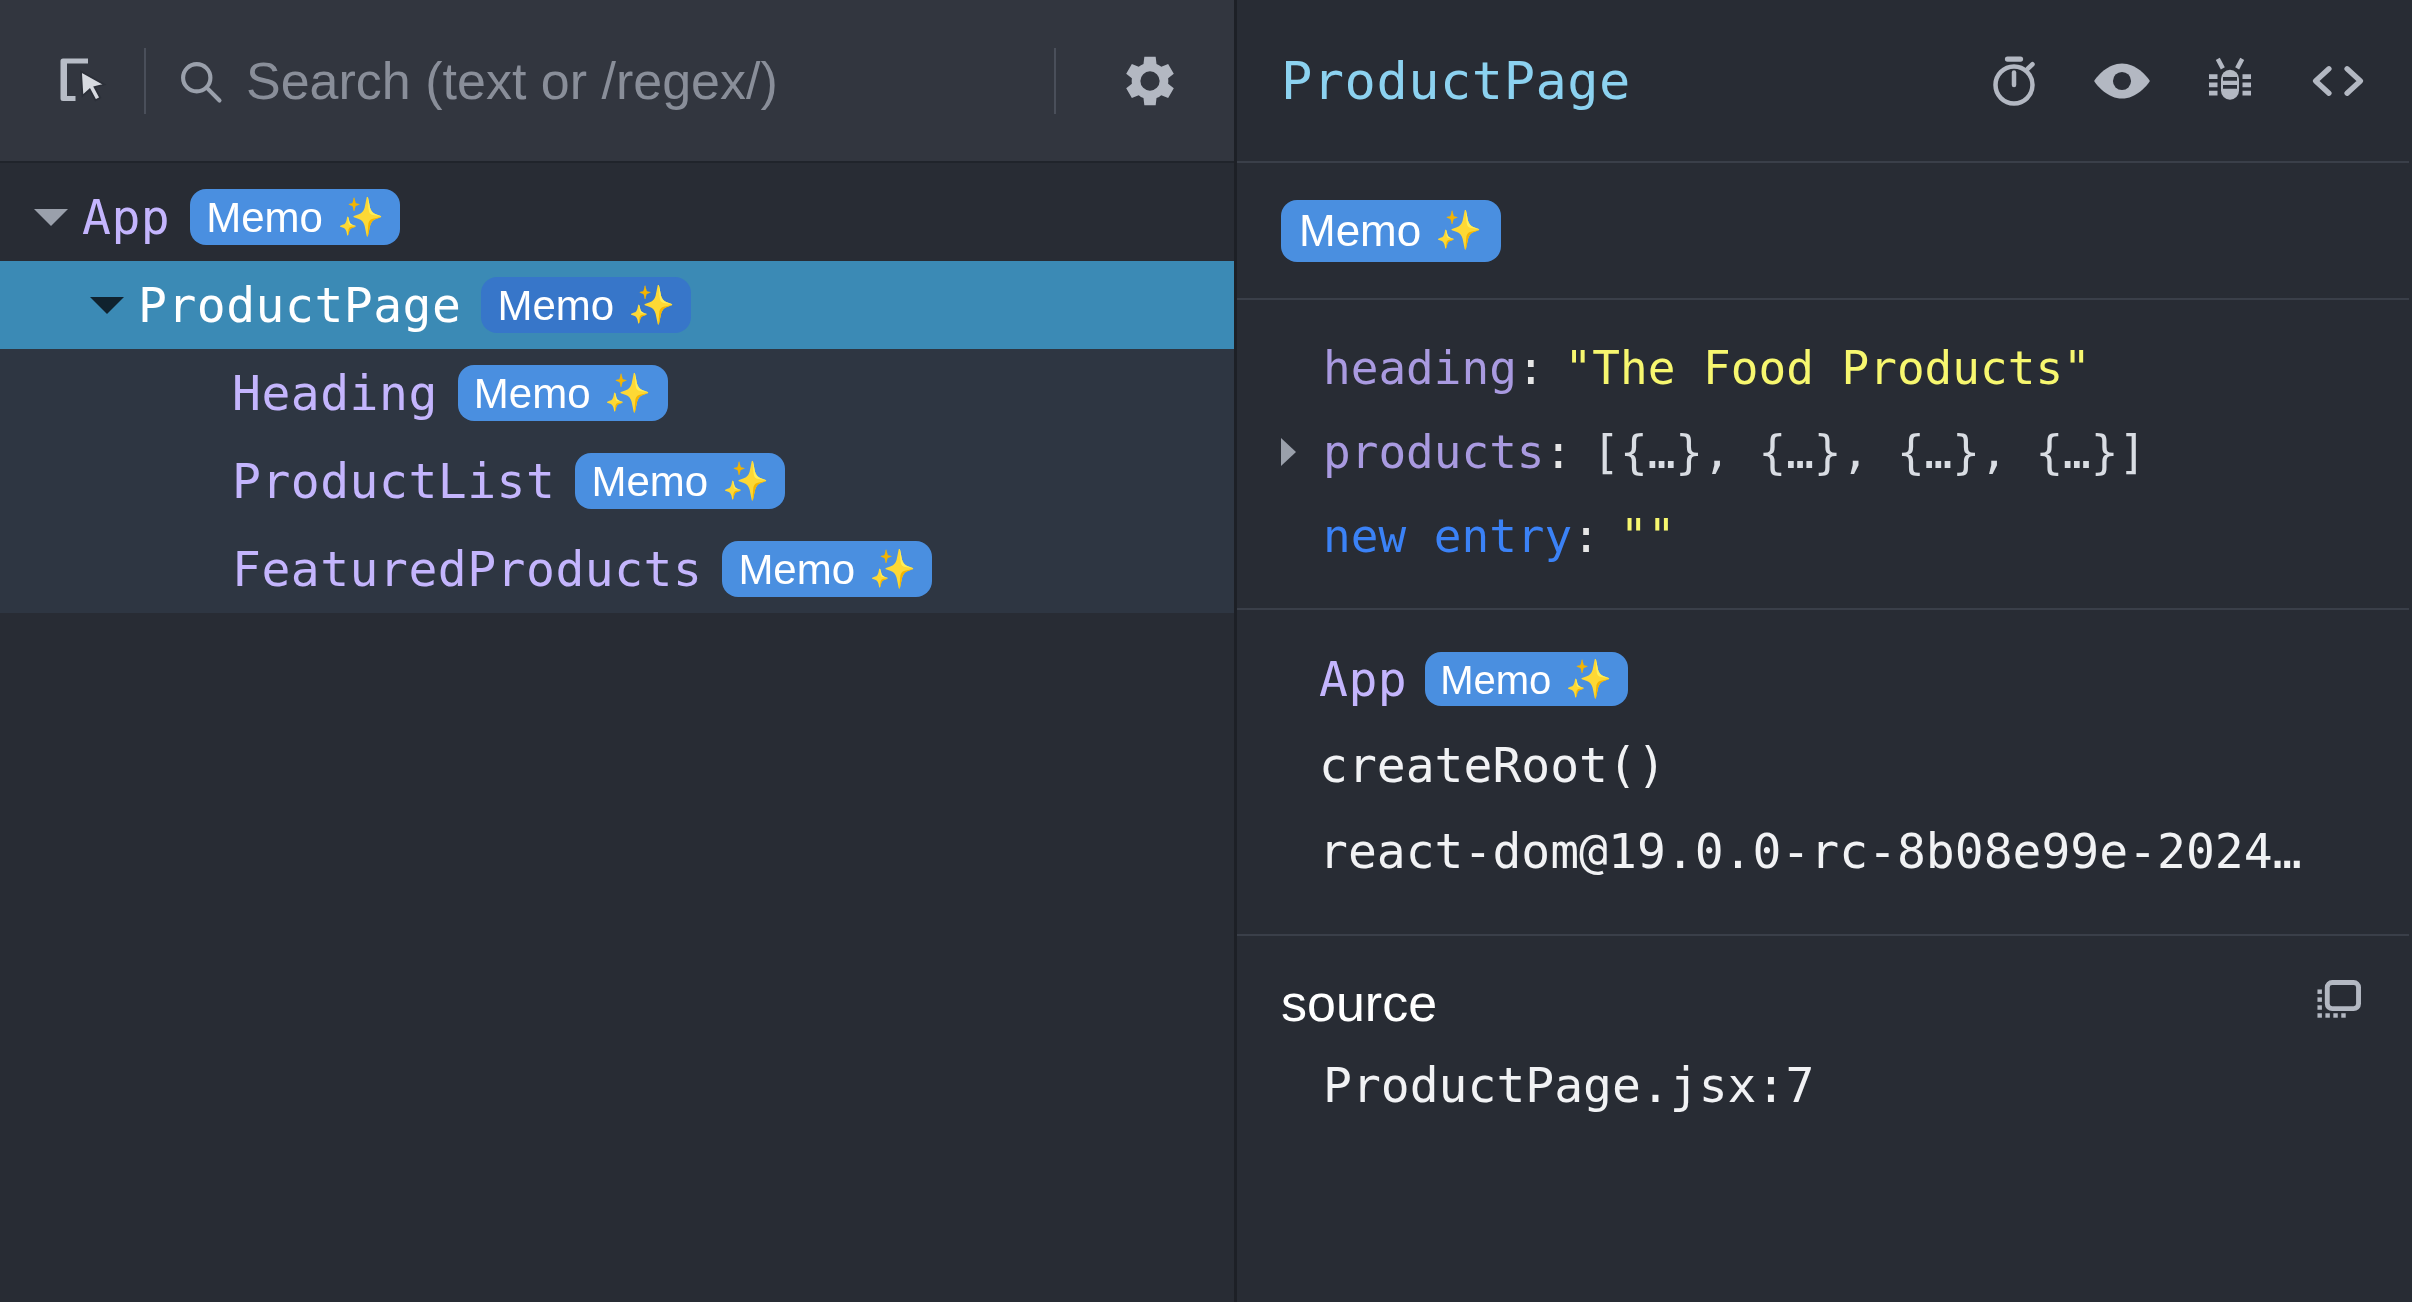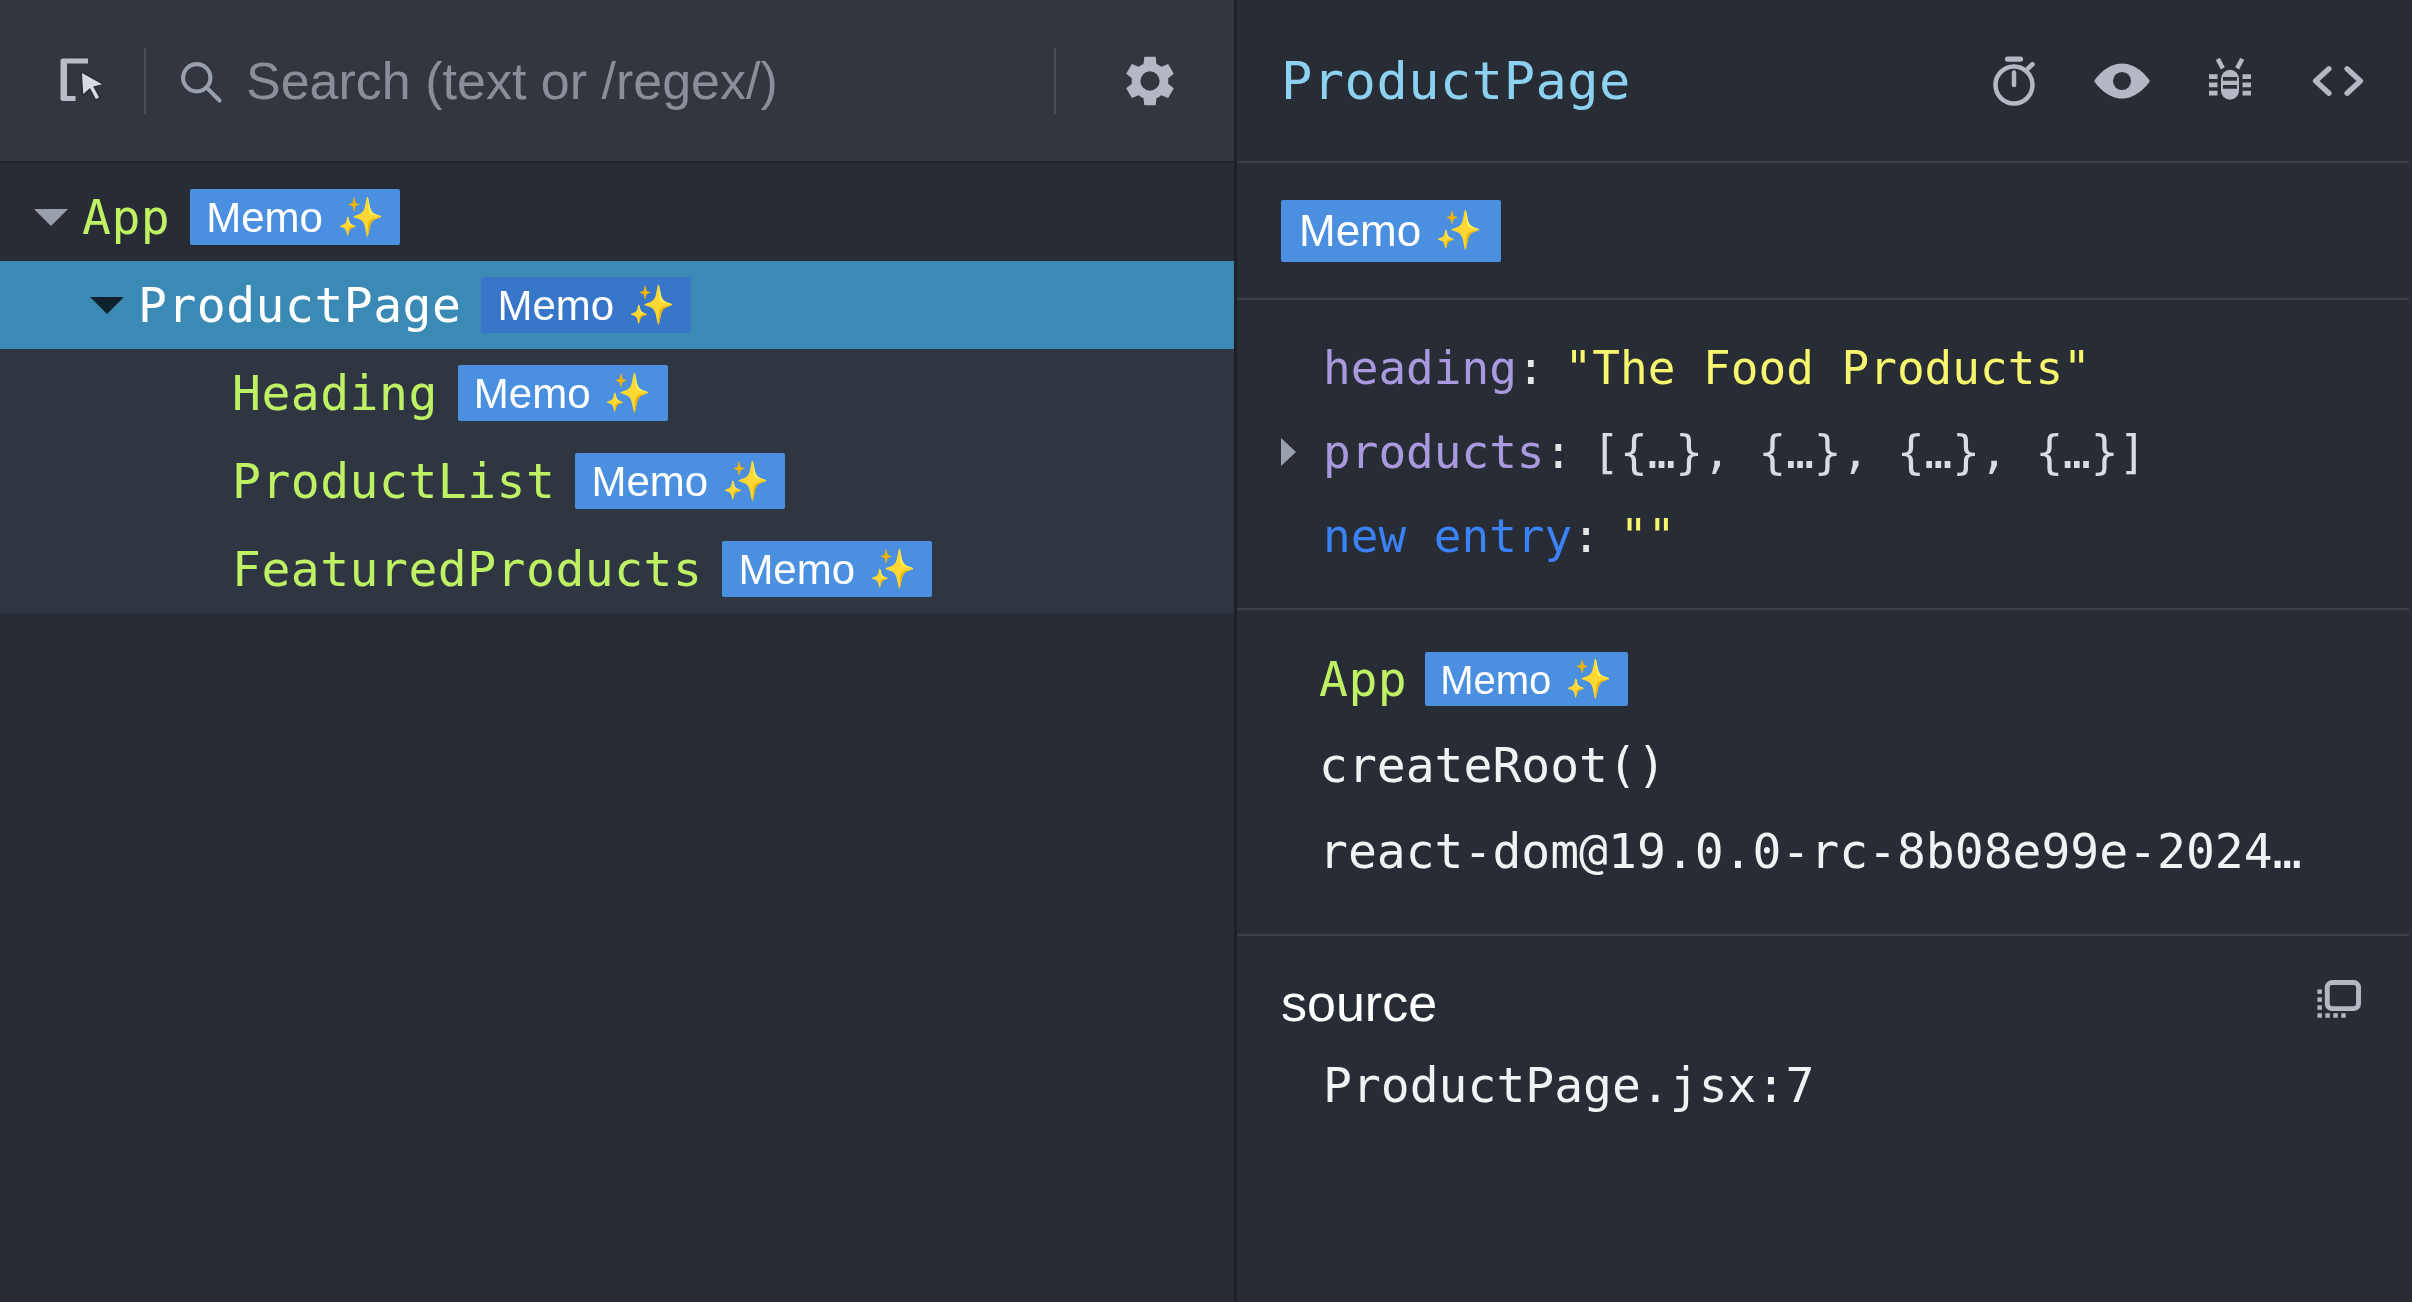--- a/index.html
+++ b/index.html
@@ -145,29 +145,29 @@
   .arrow-spacer { width: 46px; flex: 0 0 auto; margin-right: 8px; }
 
   .tri-down {
     width: 0; height: 0;
     border-left: 17px solid transparent;
     border-right: 17px solid transparent;
     border-top: 17px solid #9aa0ab;
   }
   .tri-down.dark { border-top-color: #10222e; }
 
-  .comp-name { color: #bef264; letter-spacing: 0.5px; }
+  .comp-name { color: #c4b5fd; letter-spacing: 0.5px; }
   .tree-row.selected .comp-name { color: #ffffff; }
 
   .badge {
     display: inline-flex;
     align-items: center;
     background: #4a8fe0;
     color: #ffffff;
-    border-radius: 2px;
+    border-radius: 16px;
     padding: 3px 16px 6px 16px;
     margin-left: 20px;
     font-family: "Liberation Sans", sans-serif;
     font-size: 42px;
     line-height: 1;
     height: 56px;
   }
   .badge .badge-label { line-height: 1; position: relative; top: 2px; }
   .badge .spark {
     margin-left: 14px;

